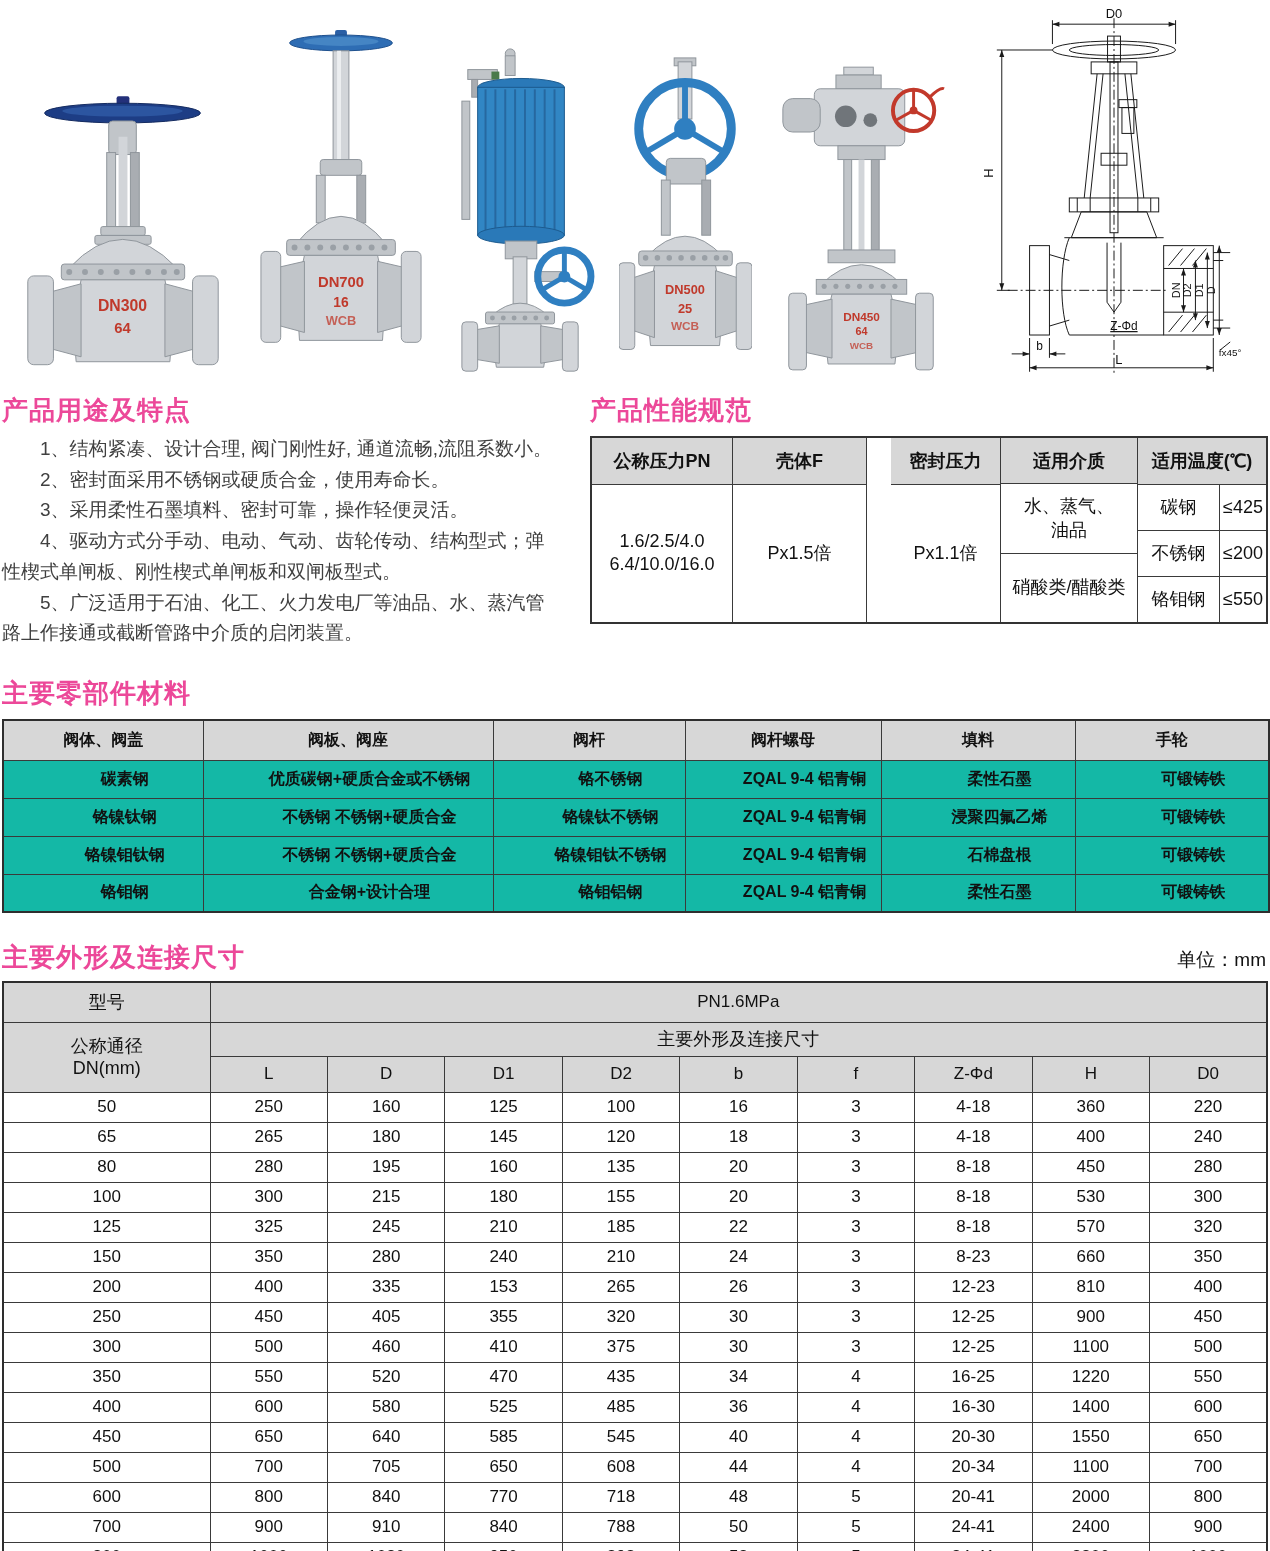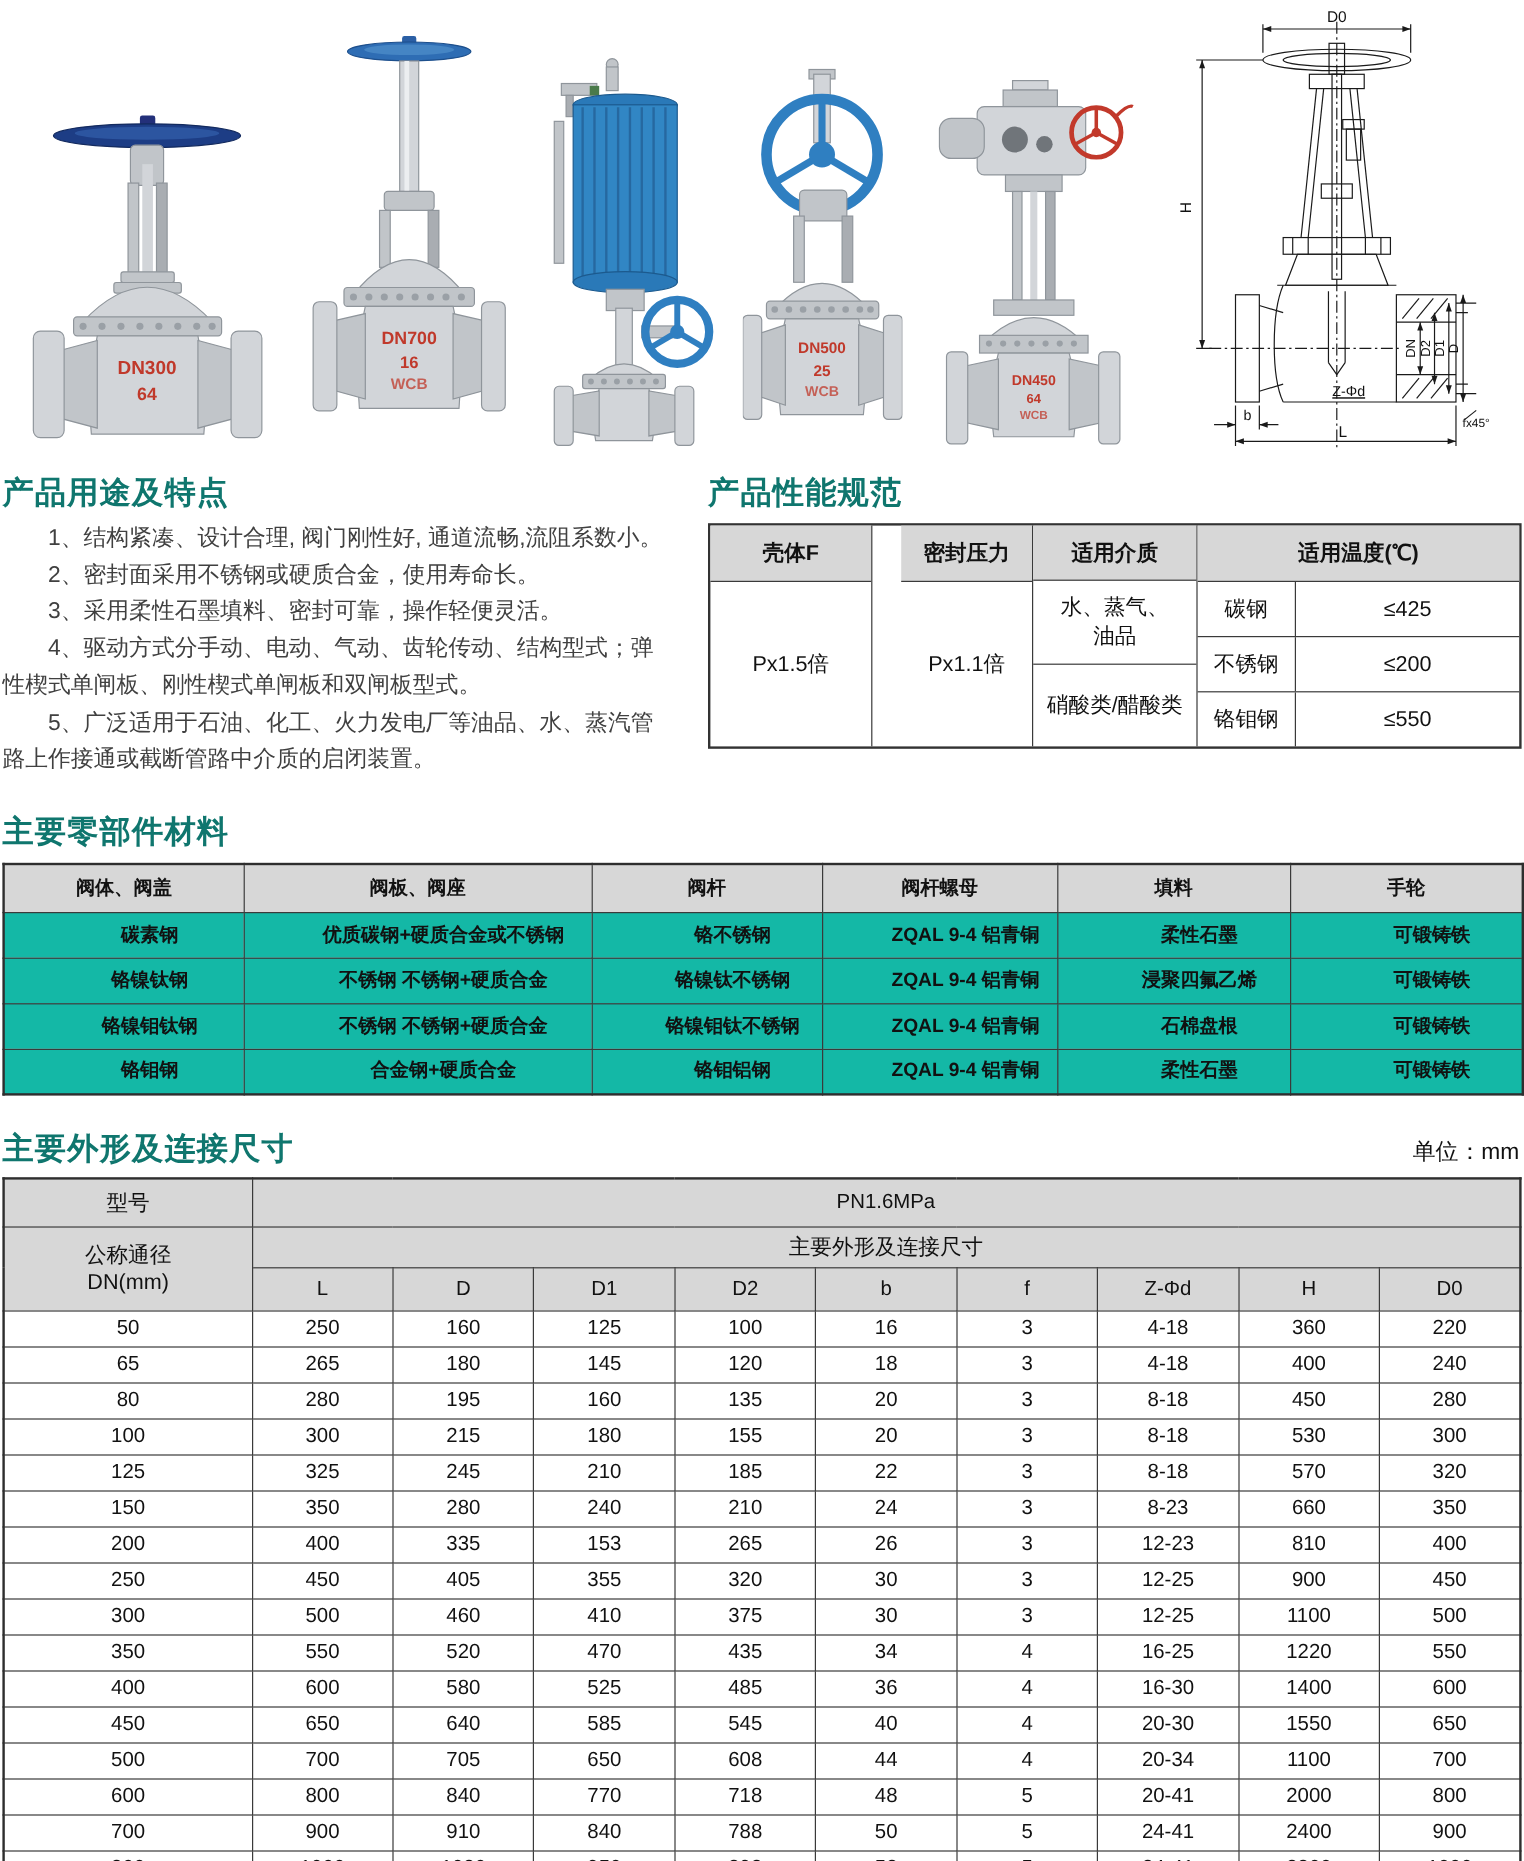--- a/index.html
+++ b/index.html
@@ -12,21 +12,21 @@
 
   
   .photos-row {
     height:384px; display:flex; align-items:flex-end;
     justify-content:space-between; padding:4px 10px 2px 10px;
   }
   .photo { display:block; }
 
   
   .section-title {
-    color:#0f766e; font-size:26px; font-weight:bold; letter-spacing:1px;
+    color:#ec4899; font-size:26px; font-weight:bold; letter-spacing:1px;
     line-height:1.15;
   }
 
   
   .two-col { display:flex; justify-content:space-between; margin-top:12px; }
   .features { width:558px; }
   .features .flist { margin-top:8px; }
   .features p {
     font-size:19px; line-height:1.62; text-indent:2em; color:#404040;
   }
@@ -403,20 +403,25 @@
         <p>2、密封面采用不锈钢或硬质合金，使用寿命长。</p>
         <p>3、采用柔性石墨填料、密封可靠，操作轻便灵活。</p>
         <p>4、驱动方式分手动、电动、气动、齿轮传动、结构型式；弹性楔式单闸板、刚性楔式单闸板和双闸板型式。</p>
         <p>5、广泛适用于石油、化工、火力发电厂等油品、水、蒸汽管路上作接通或截断管路中介质的启闭装置。</p>
       </div>
     </section>
 
     <section class="specs">
       <h2 class="section-title">产品性能规范</h2>
       <div class="spec-table">
+        <div class="spec-col sc1">
+          <div class="spec-h">公称压力PN</div>
+          <div class="spec-b">1.6/2.5/4.0
+6.4/10.0/16.0</div>
+        </div>
         <div class="spec-col sc2">
           <div class="spec-h">壳体F</div>
           <div class="spec-b">Px1.5倍</div>
         </div>
         <div class="spec-col sc3">
           <div class="spec-h">密封压力</div>
           <div class="spec-b">Px1.1倍</div>
         </div>
         <div class="spec-col sc4">
           <div class="spec-h">适用介质</div>
@@ -484,21 +489,21 @@
           <tr>
             <td>铬镍钼钛钢</td>
             <td>不锈钢 不锈钢+硬质合金</td>
             <td>铬镍钼钛不锈钢</td>
             <td>ZQAL 9-4 铝青铜</td>
             <td>石棉盘根</td>
             <td>可锻铸铁</td>
           </tr>
           <tr>
             <td>铬钼钢</td>
-            <td>合金钢+硬质合金</td>
+            <td>合金钢+设计合理</td>
             <td>铬钼铝钢</td>
             <td>ZQAL 9-4 铝青铜</td>
             <td>柔性石墨</td>
             <td>可锻铸铁</td>
           </tr>
         </tbody>
     </table>
   </section>
 
   <section class="dimensions">

